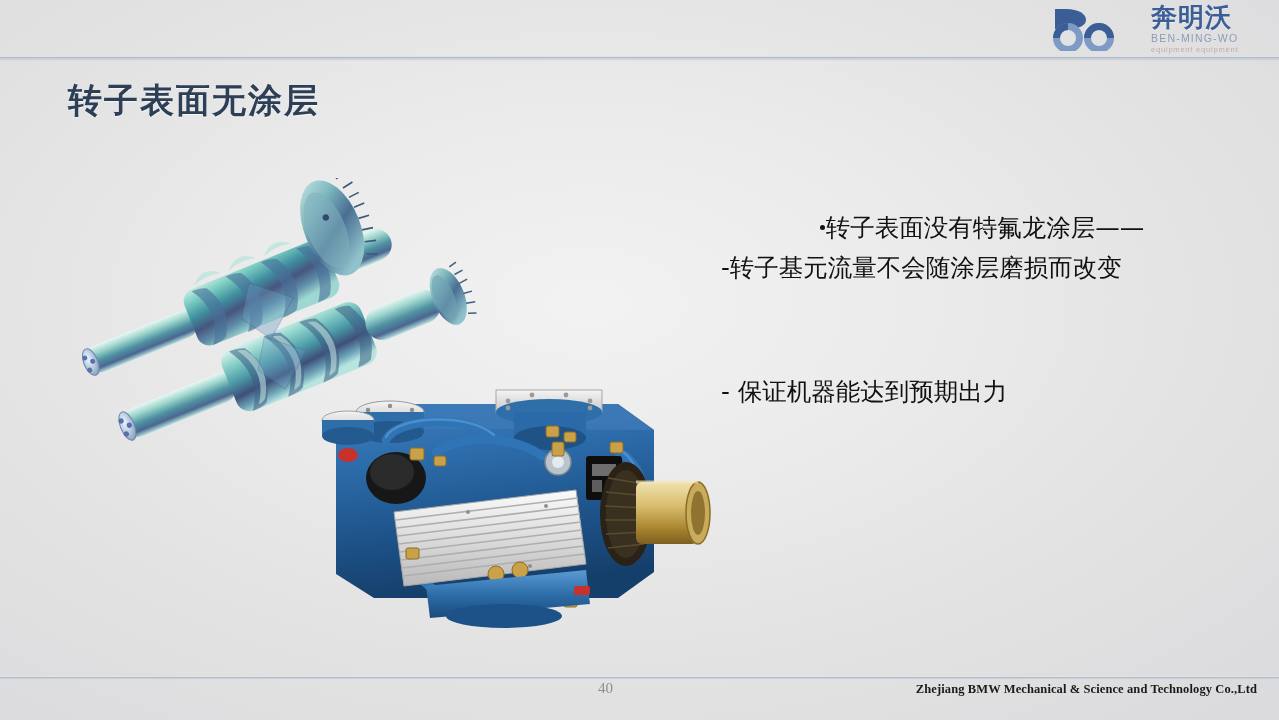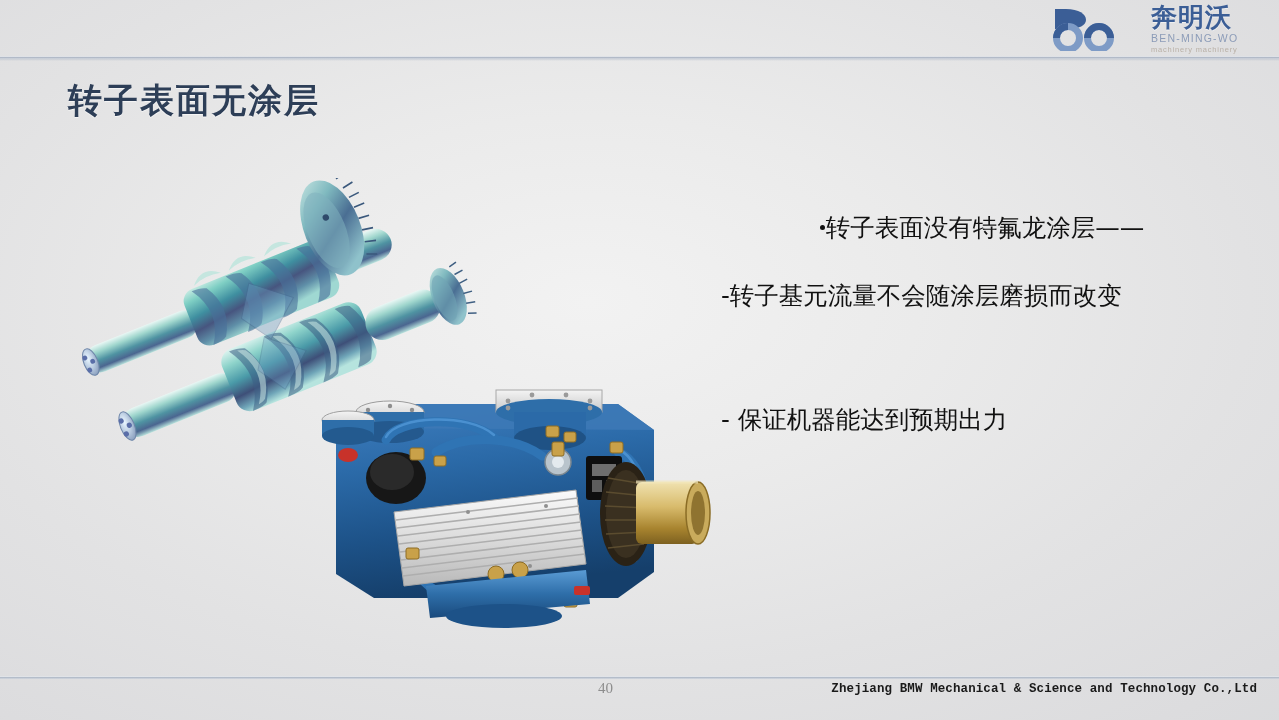--- a/index.html
+++ b/index.html
@@ -67,21 +67,21 @@
   .bullets { position:absolute; left:712px; top:208px; width:540px; }
   .bullet-group { margin-bottom:0; }
   .bullet-group + .bullet-group { margin-top:84px; }
   .b-line {
     font-size:24.5px; color:#111;
     line-height:1.63;
     white-space:nowrap;
     font-family:"DejaVu Sans", sans-serif;
   }
   .b-line.main { text-indent:0;text-align:center; }
-  .b-line.sub  { padding-left:9px;margin-top:28px; }
+  .b-line.sub  { padding-left:9px; }
   .dot {
     display:inline-block; width:5px; height:5px;
     background:#111; border-radius:50%;
     vertical-align:middle; margin-right:1px; margin-bottom:4px;
   }
 
   
   .rotor {
     position:absolute; left:72px; top:178px; width:420px; height:290px;
   }
@@ -101,21 +101,21 @@
   }
   .page-no {
     position:absolute; left:598px; top:680px;
     font-size:15px; color:#8d8d8d;
     font-family:"Liberation Serif", serif;
   }
   .company {
     position:absolute; right:22px; top:682px;
     font-size:12.5px; font-weight:bold; color:#1a1a1a;
     letter-spacing:.1px;
-    font-family:Liberation Mono, monospace;
+    font-family:Liberation Serif, serif;
   }
 </style>
 </head>
 <body>
 
 <div class="top-rule"></div>
 
 <div class="logo-wrap">
   <div class="logo-mark">
     <svg viewBox="0 0 86 44">
@@ -126,21 +126,21 @@
       <circle cx="19" cy="31" r="11.5" fill="none" stroke="#7e9bc6" stroke-width="7"></circle>
 
       <circle cx="50" cy="31" r="11.5" fill="none" stroke="#7e9bc6" stroke-width="7"></circle>
       <path d="M38.5 31 a11.5 11.5 0 0 1 11.5 -11.5 a11.5 11.5 0 0 1 11.5 11.5" fill="none" stroke="#3b5e96" stroke-width="7" stroke-linecap="butt"></path>
       <path d="M7.5 31 a11.5 11.5 0 0 1 11.5 -11.5" fill="none" stroke="#3b5e96" stroke-width="7"></path>
     </svg>
   </div>
   <div class="logo-text">
     <div class="logo-cn">奔明沃</div>
     <div class="logo-en">BEN-MING-WO</div>
-    <div class="logo-sub">machinery machinery</div>
+    <div class="logo-sub">equipment equipment</div>
   </div>
 </div>
 
 <h1 class="slide-title">转子表面无涂层</h1>
 
 <div class="rotor">
   <svg viewBox="0 0 420 290">
     <defs>
       <linearGradient id="rg1" x1="0" y1="0" x2="0.35" y2="1">
         <stop offset="0%" stop-color="#cfeee6"></stop>

